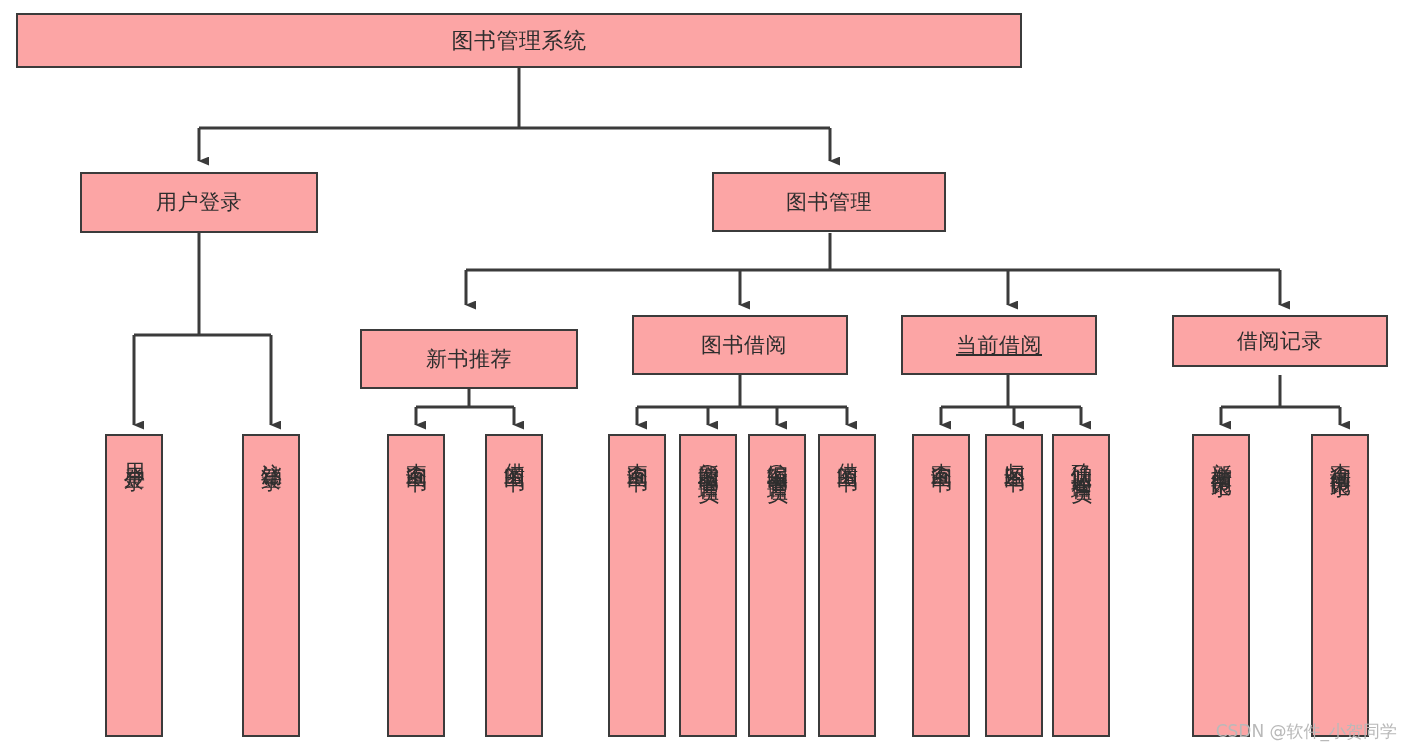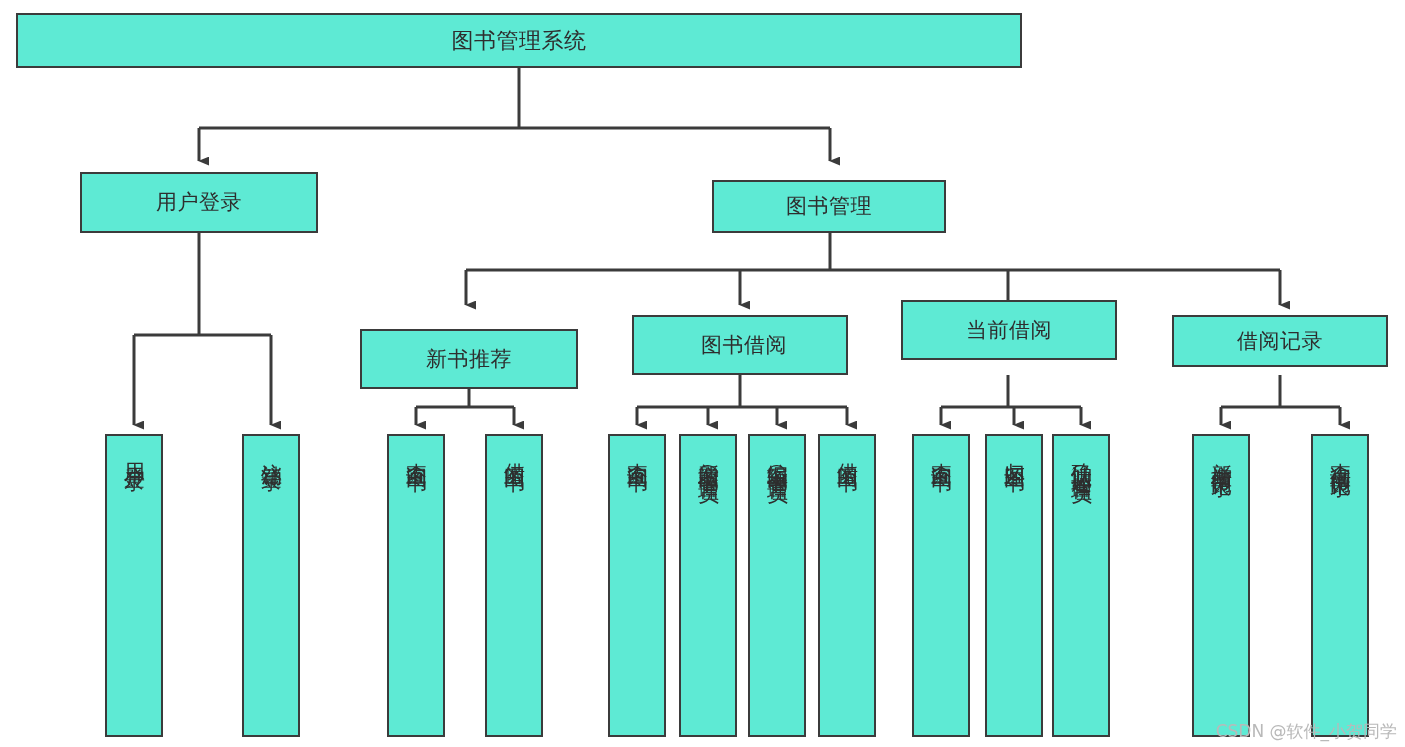--- a/index.html
+++ b/index.html
@@ -26,21 +26,21 @@
     position: absolute;
     left: 0;
     top: 0;
     width: 1405px;
     height: 747px;
     pointer-events: none;
   }
   .node {
     position: absolute;
     box-sizing: border-box;
-    background: #5eead4;
+    background: #fca5a5;
     border: 2.5px solid #3b3b3b;
     display: flex;
     align-items: center;
     justify-content: center;
     color: #2e2e2e;
   }
   .node .node-label {
     display: block;
     line-height: 1.18;
     letter-spacing: 0.5px;
@@ -131,31 +131,31 @@
     </g>
   </svg>
 
   <div class="node h root" style="left:16px; top:13px; width:1006px; height:55px;">
     <span class="node-label">图书管理系统</span>
   </div>
 
   <div class="node h" style="left:80px; top:172px; width:238px; height:61px;">
     <span class="node-label">用户登录</span>
   </div>
-  <div class="node h" style="left:712px; top:180px; width:234px; height:53px;">
+  <div class="node h" style="left:712px; top:172px; width:234px; height:60px;">
     <span class="node-label">图书管理</span>
   </div>
 
   <div class="node h" style="left:360px; top:329px; width:218px; height:60px;">
     <span class="node-label">新书推荐</span>
   </div>
   <div class="node h" style="left:632px; top:315px; width:216px; height:60px;padding-left:8px;">
     <span class="node-label">图书借阅</span>
   </div>
-  <div class="node h" style="left:901px; top:300px; width:216px; height:60px;">
+  <div class="node h" style="left:901px; top:315px; width:196px; height:60px;text-decoration:underline;">
     <span class="node-label">当前借阅</span>
   </div>
   <div class="node h" style="left:1172px; top:315px; width:216px; height:52px;">
     <span class="node-label">借阅记录</span>
   </div>
 
   <div class="node v" style="left:105px; top:434px; width:58px; height:303px;">
     <span class="node-label">用户登录</span>
   </div>
   <div class="node v" style="left:242px; top:434px; width:58px; height:303px;">

